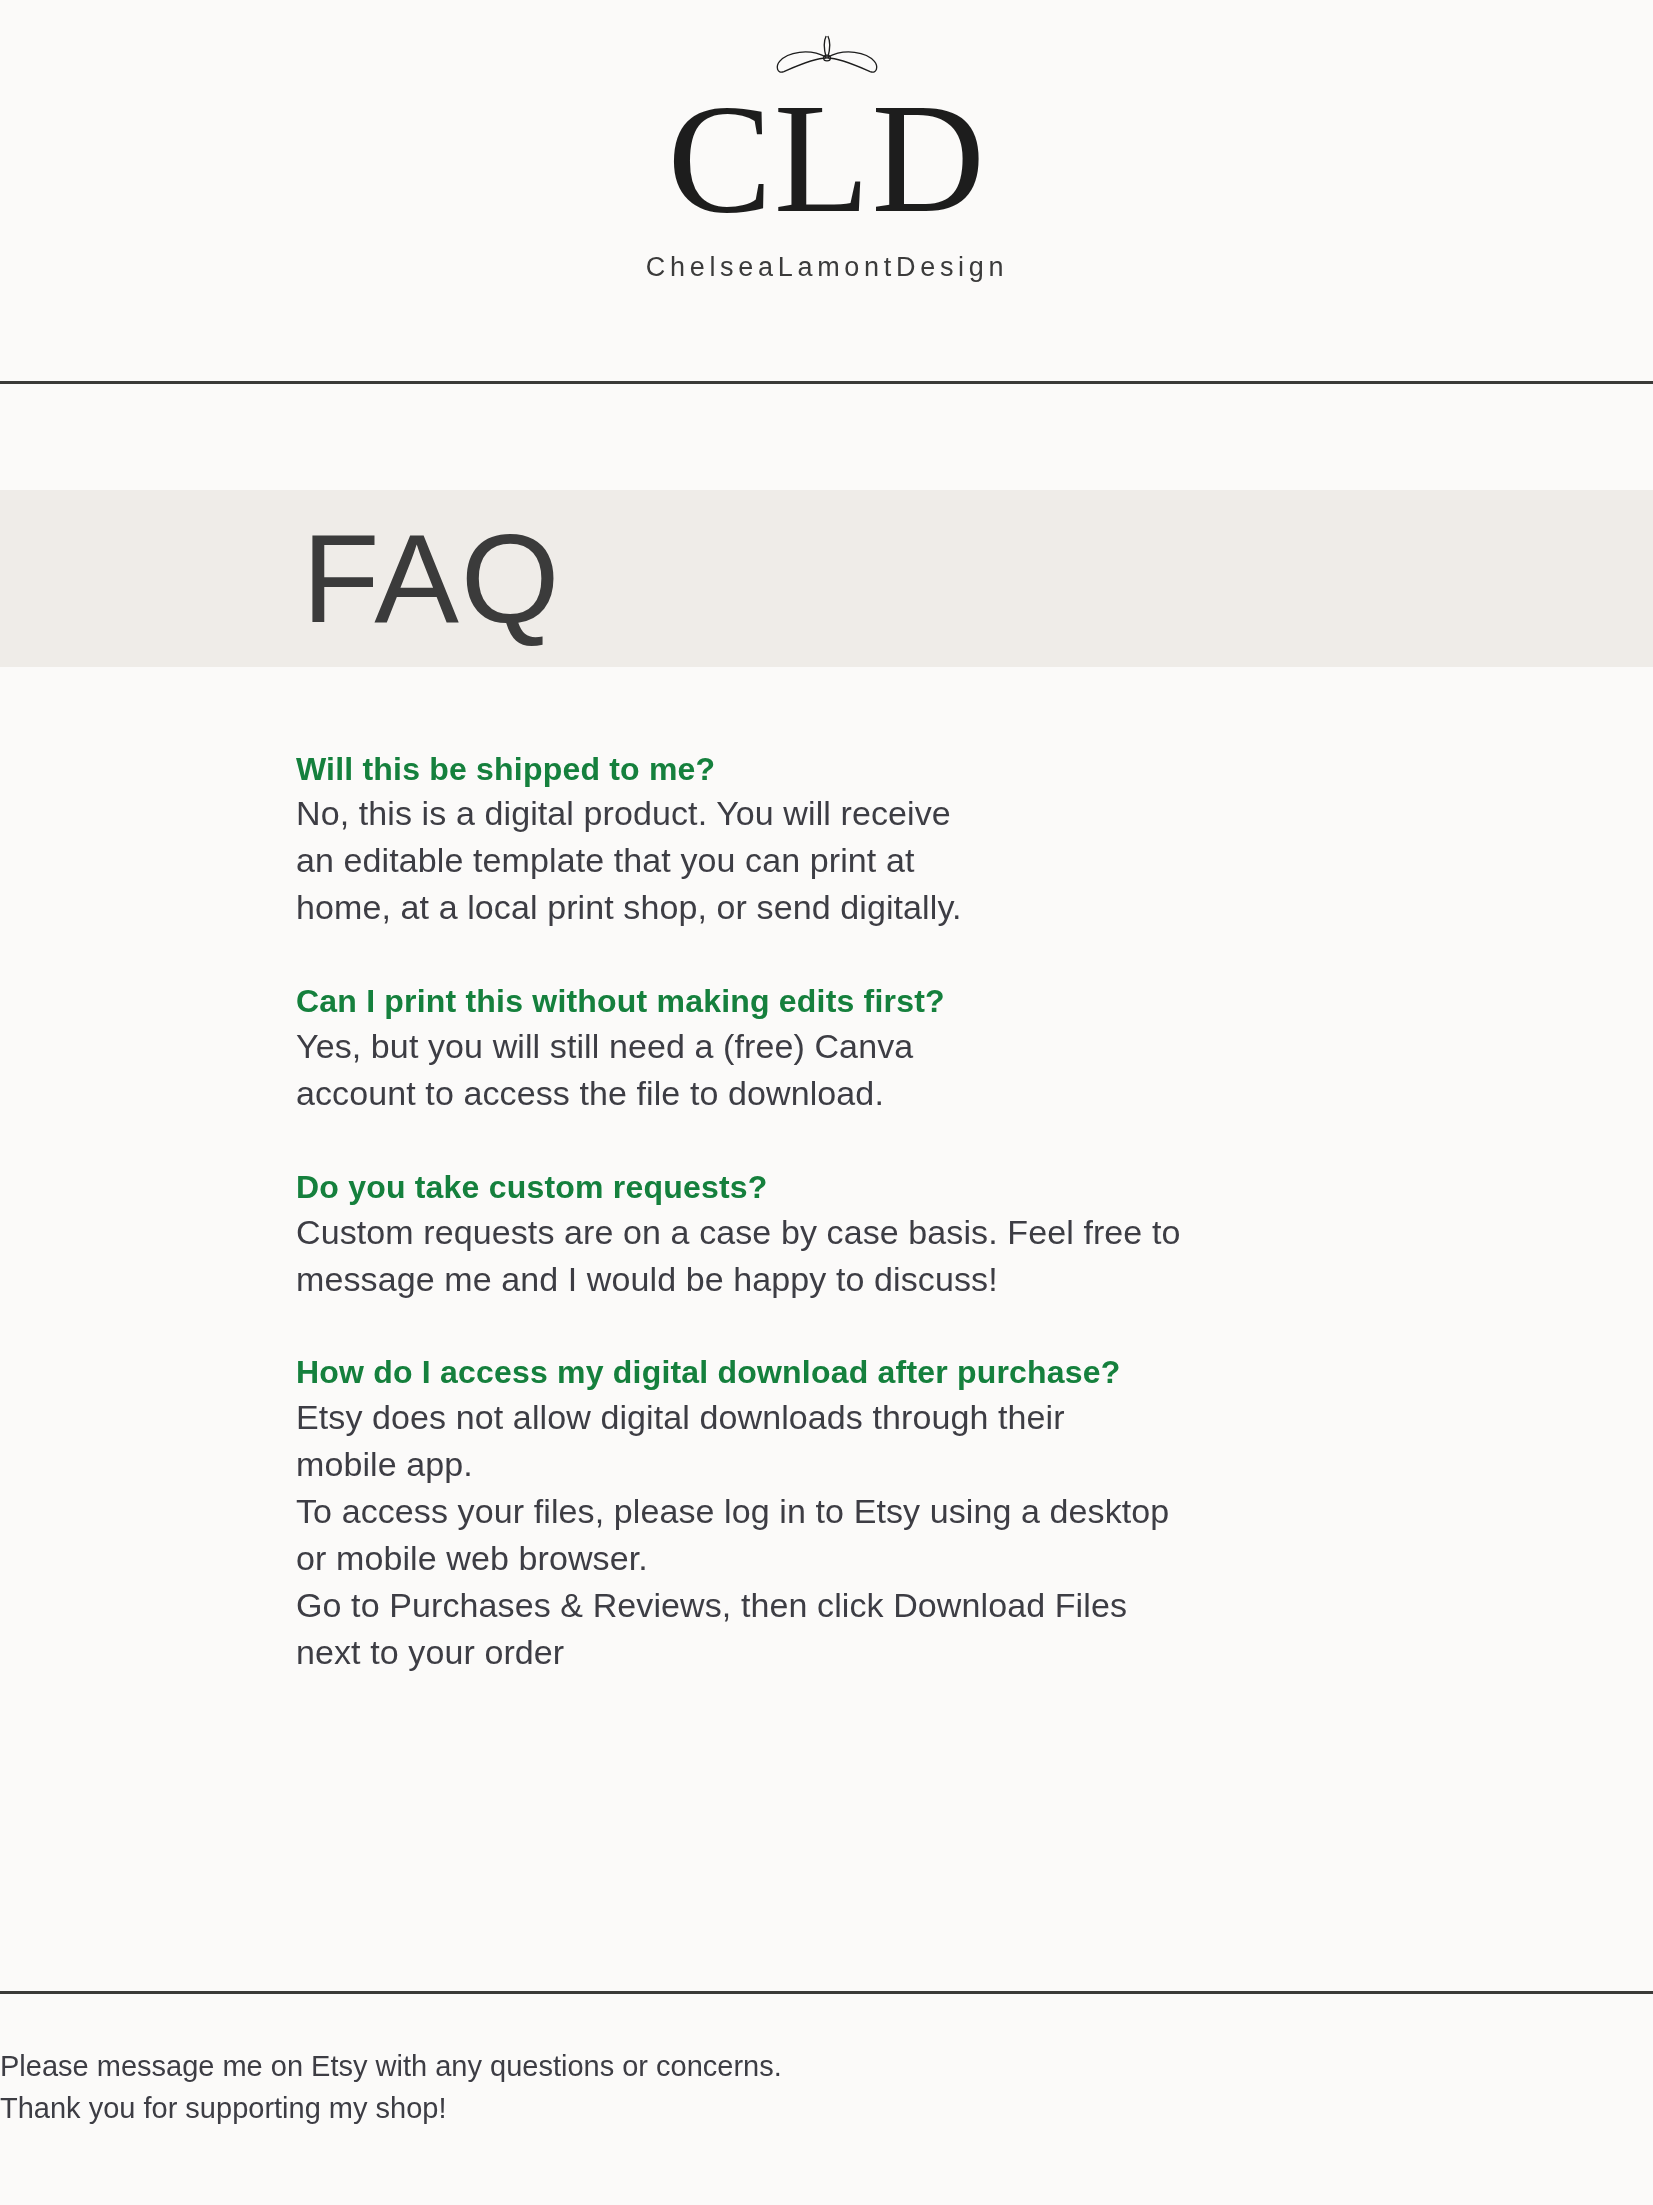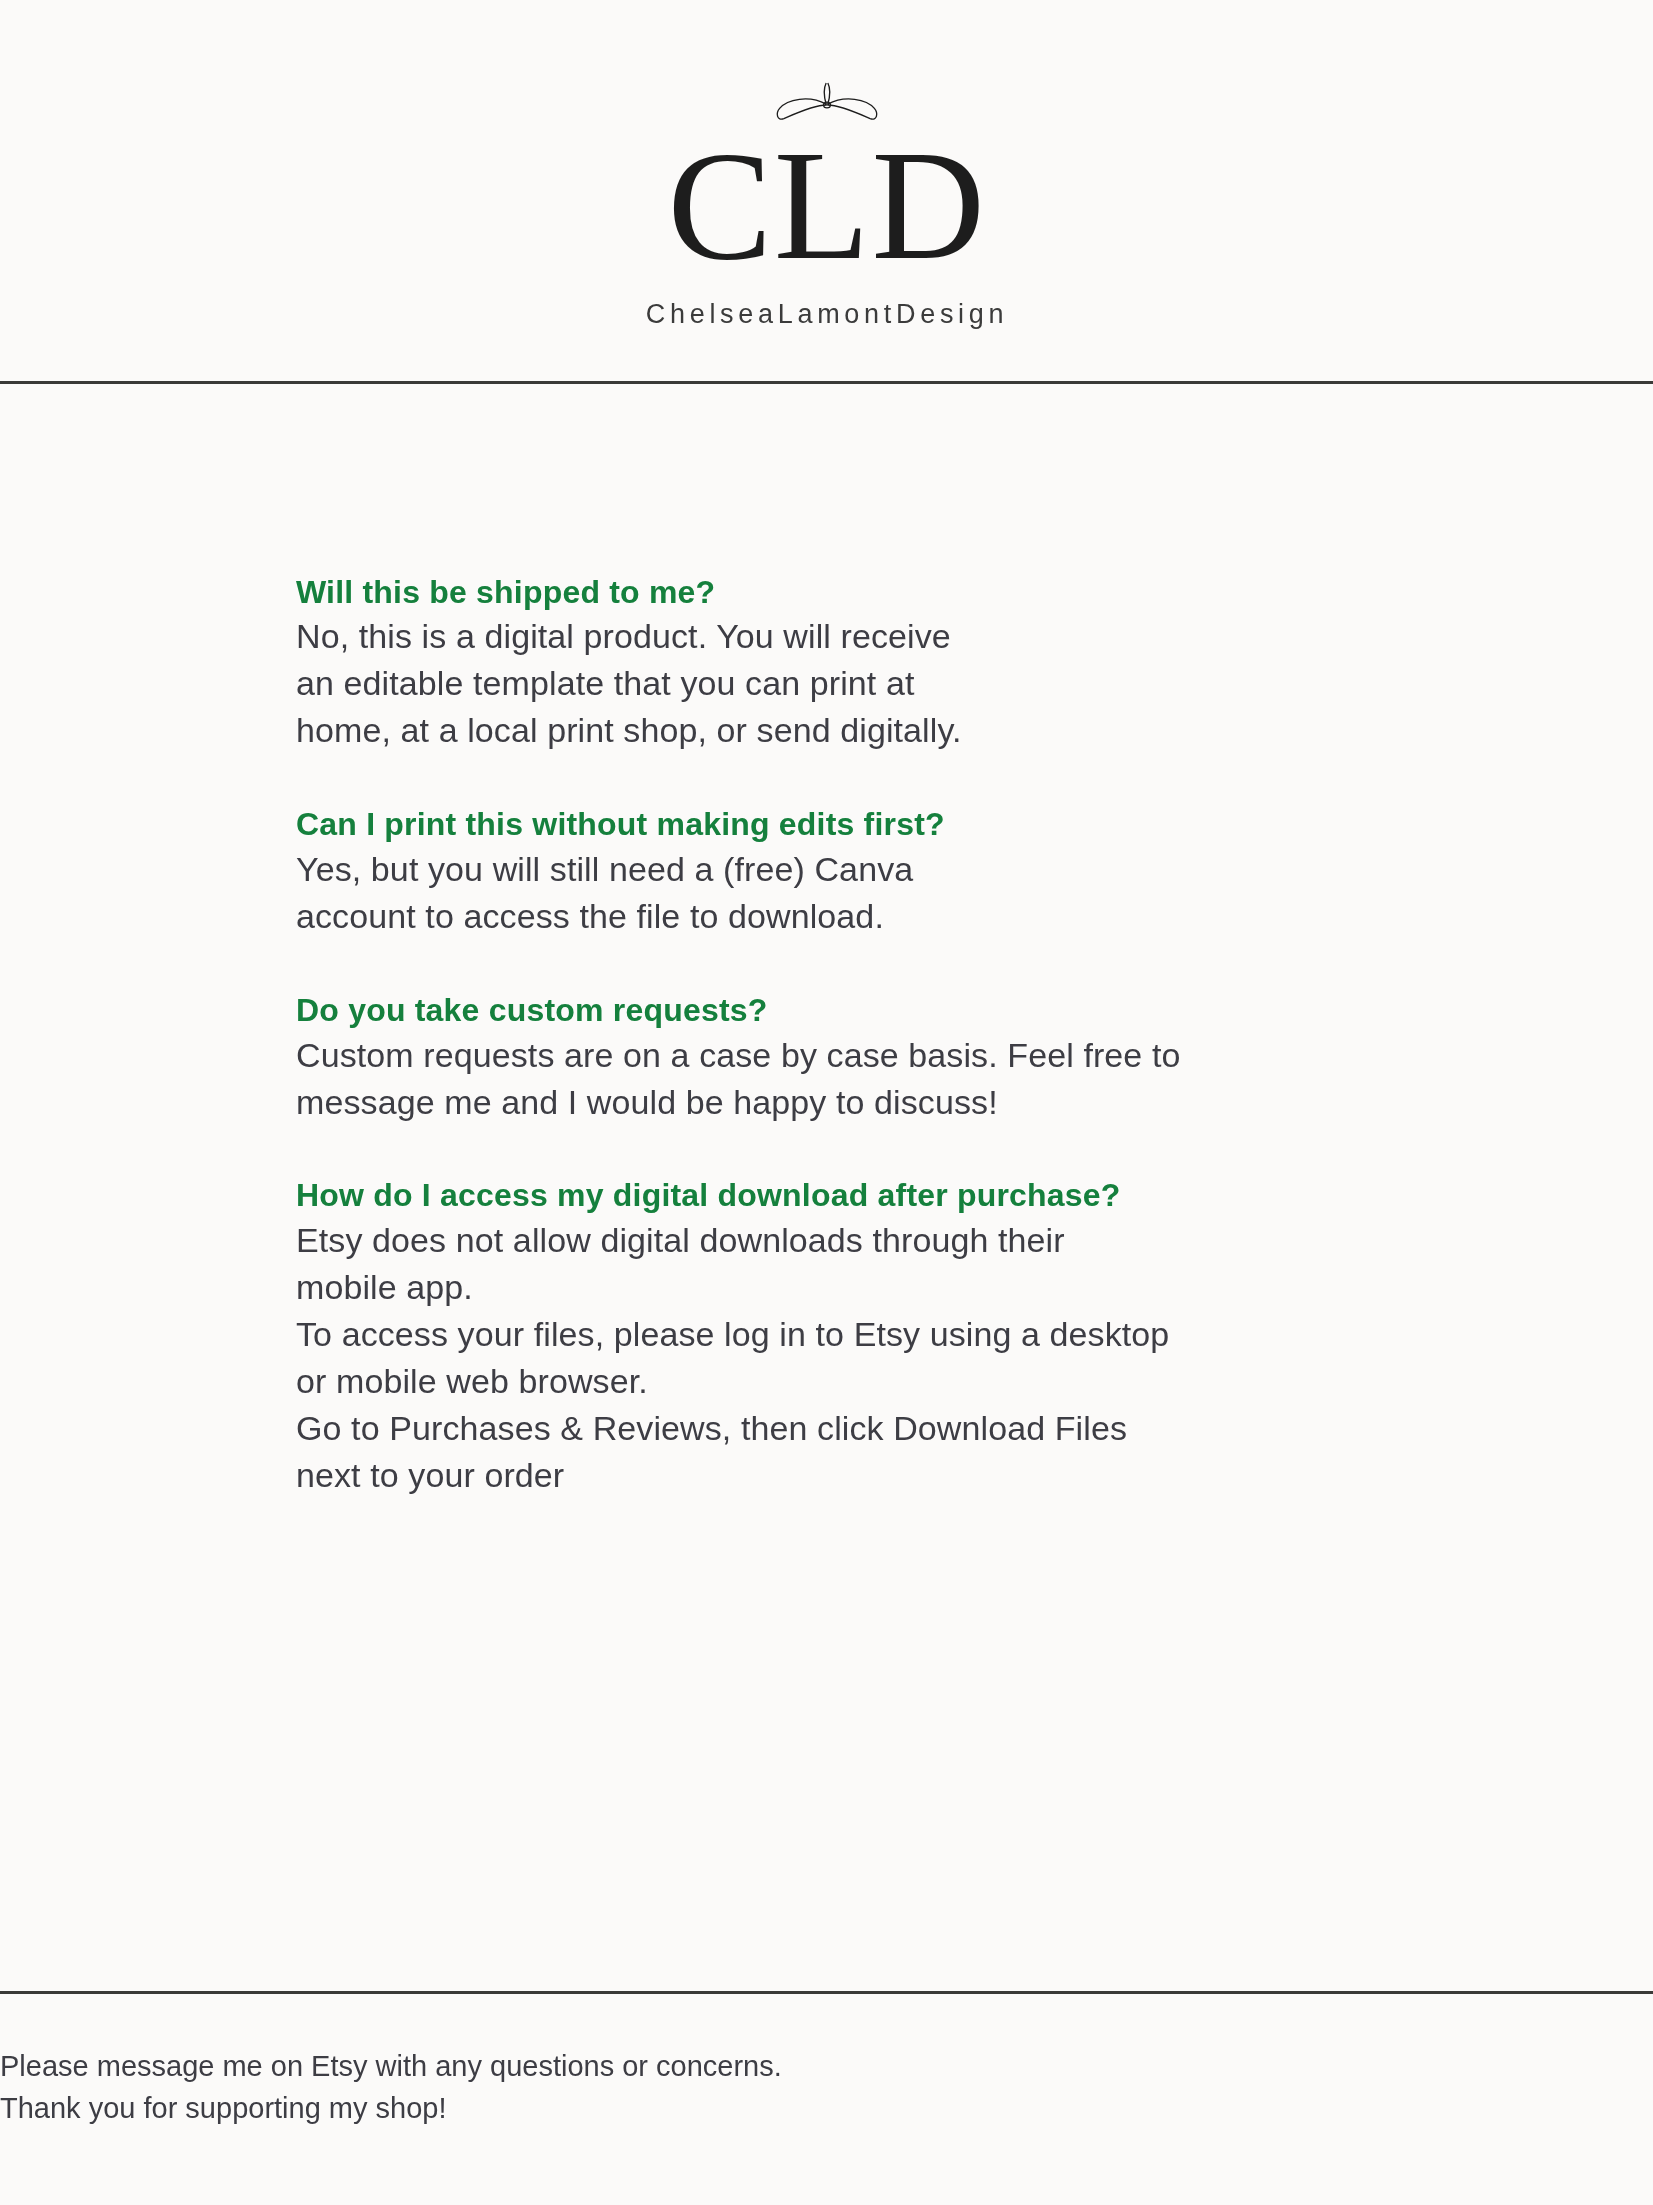--- a/index.html
+++ b/index.html
@@ -24,21 +24,21 @@
     flex-direction: column;
   }
 
   
   .header {
     height: 381px;
     display: flex;
     flex-direction: column;
     align-items: center;
     justify-content: flex-start;
-    padding-top: 76px;
+    padding-top: 29px;
     box-sizing: border-box;
   }
   .bow-icon {
     width: 110px;
     height: 53px;
     display: block;
     margin: 0 auto 1.7px auto;
   }
   .monogram {
     font-family: "Liberation Serif", serif;
@@ -151,20 +151,23 @@
       </g>
     </svg>
     <div class="monogram">CLD</div>
     <div class="brand-name">ChelseaLamontDesign</div>
   </div>
 
   <div class="header-rule"></div>
 
   <div class="title-band-spacer"></div>
 
+  <div class="title-band">
+    <div class="faq-title">FAQ</div>
+  </div>
 
   <div class="content">
 
     <div class="qa-block">
       <div class="question">Will this be shipped to me?</div>
       <div class="answer">
         <span class="line">No, this is a digital product. You will receive</span>
         <span class="line">an editable template that you can print at</span>
         <span class="line">home, at a local print shop, or send digitally.</span>
       </div>

